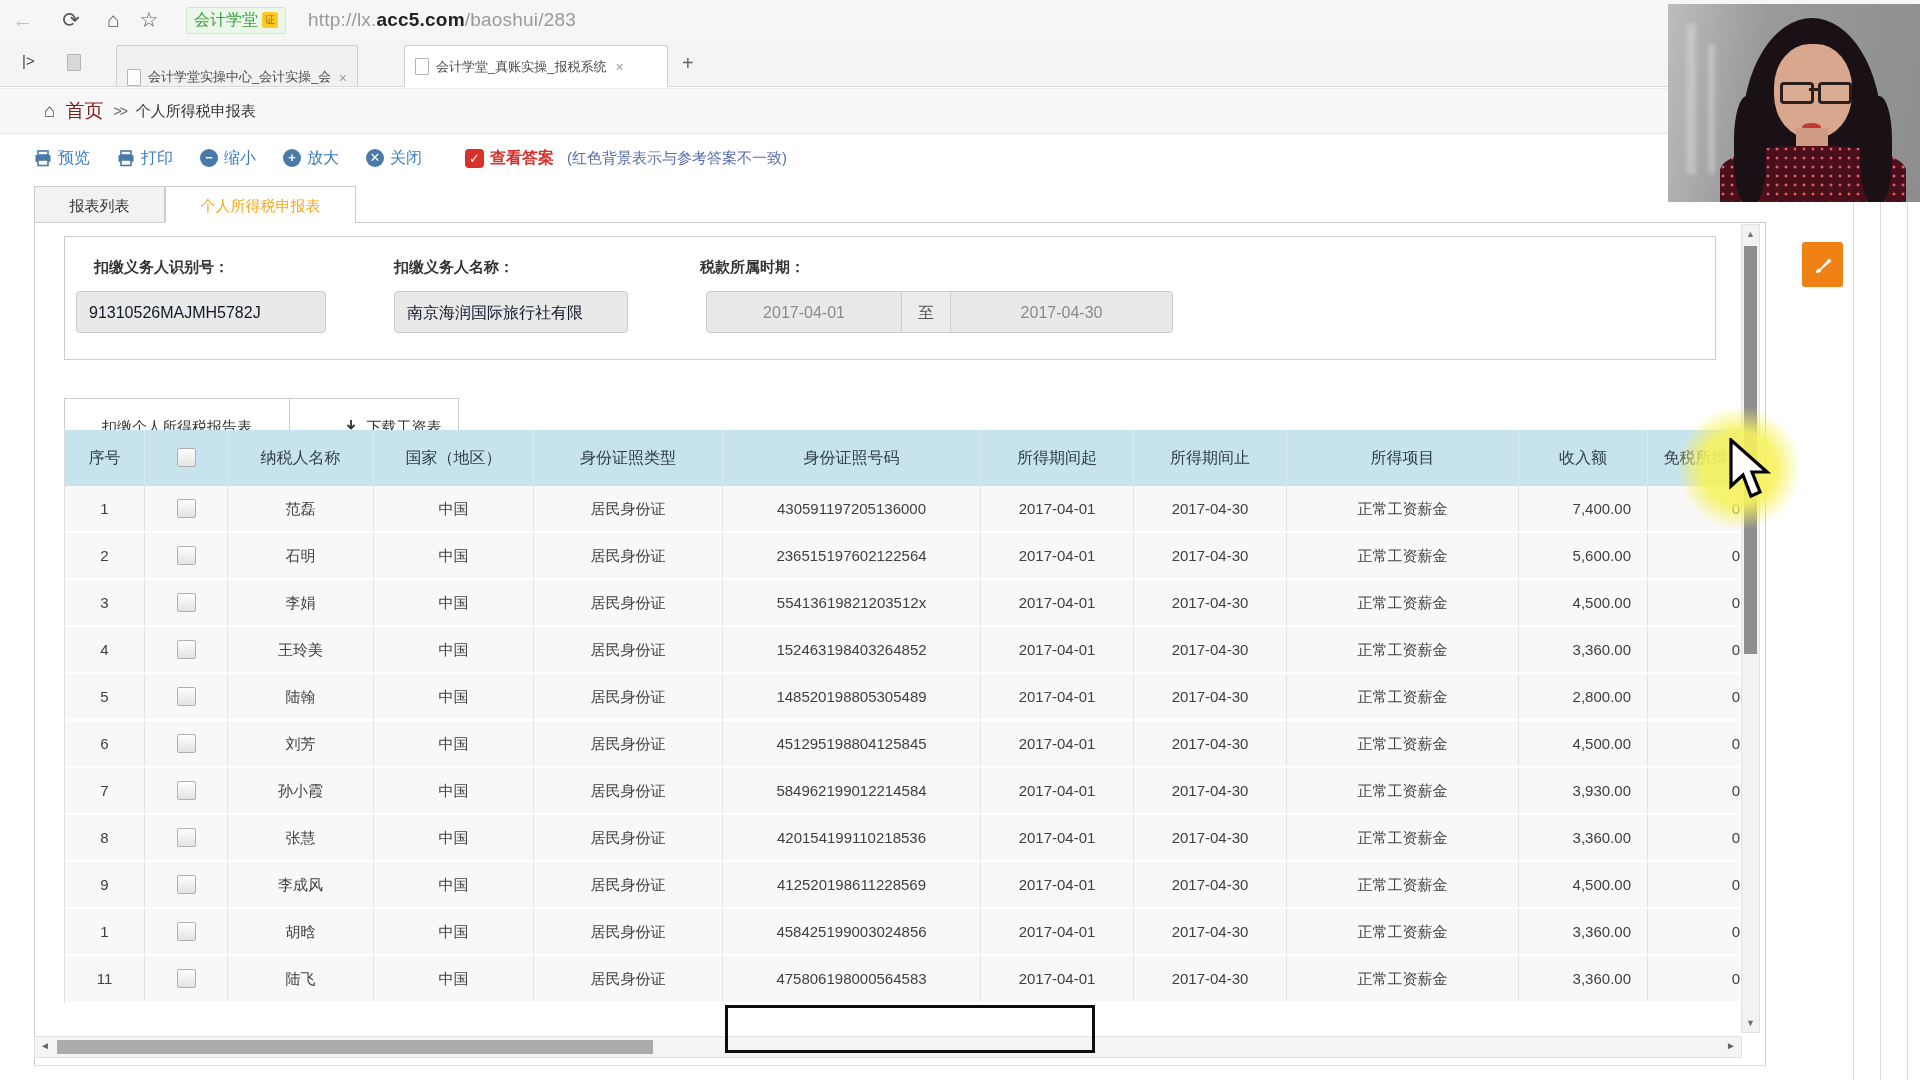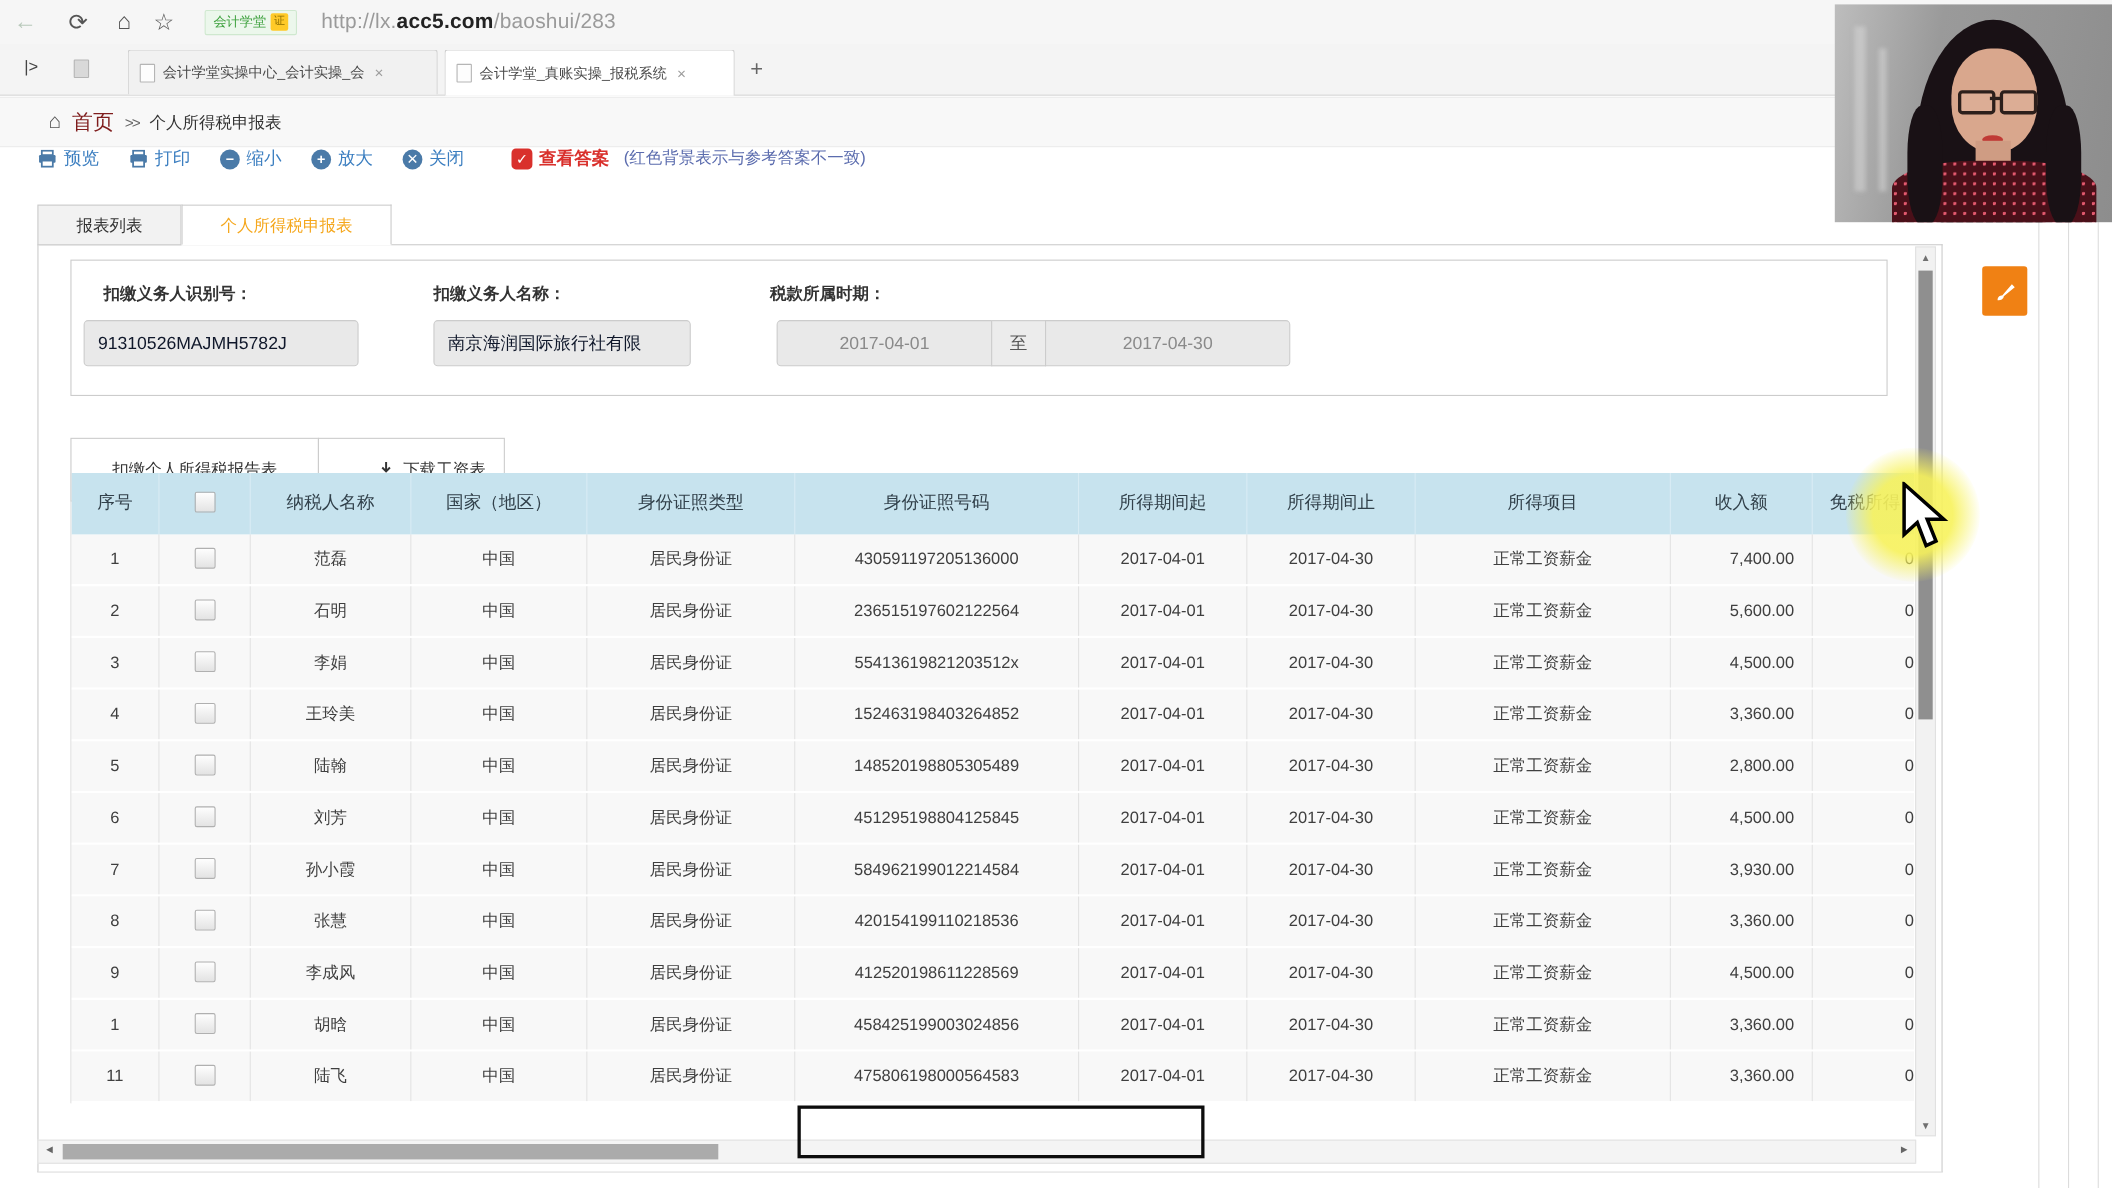--- a/index.html
+++ b/index.html
@@ -7,21 +7,21 @@
     font-family:"Liberation Sans","DejaVu Sans",sans-serif;color:#333;}
   .abs{position:absolute;}
 
   
   .chrome-top{left:0;top:0;width:1920px;height:40px;background:#f6f6f6;border-bottom:1px solid #e3e3e3;
     display:flex;align-items:center;}
   .nav-ico{font-size:21px;color:#555;width:30px;text-align:center;cursor:default;}
   .nav-ico.back{color:#b9c9bb;}
   .site-badge{display:flex;align-items:center;gap:4px;margin-left:22px;background:#ecf7ec;border:1px solid #cfe8cf;
     padding:2px 7px;border-radius:2px;}
-  .site-badge .txt{color:#3ba03b;font-size:12px;}
+  .site-badge .txt{color:#3ba03b;font-size:16px;}
   .badge-ico{width:16px;height:16px;background:#ffca28;border-radius:2px;font-size:10px;line-height:16px;
     text-align:center;color:#8d6e00;}
   .url{margin-left:22px;font-size:19px;color:#9a9a9a;letter-spacing:.2px;}
   .url b{color:#222;font-weight:bold;}
 
   .tab-strip{left:0;top:40px;width:1920px;height:46px;background:#f4f4f4;border-bottom:1px solid #d8d8d8;}
   .strip-ico{top:52px;font-size:15px;color:#444;}
   .page-ico{display:inline-block;width:12px;height:15px;border:1px solid #b5b5b5;background:#fdfdfd;border-radius:1px;}
   .btab{position:absolute;top:45px;height:41px;display:flex;align-items:center;gap:7px;padding:0 10px;
     background:#f1f1f1;border:1px solid #cfcfcf;border-bottom:none;border-radius:3px 3px 0 0;box-sizing:border-box;}
@@ -32,21 +32,21 @@
 
   
   .crumbbar{left:0;top:88px;width:1920px;height:46px;background:#f8f8f8;border-top:1px solid #ececec;
     border-bottom:1px solid #e8e8e8;display:flex;align-items:center;padding-left:44px;box-sizing:border-box;gap:10px;}
   .crumb-home-ico{font-size:19px;color:#555;}
   .crumb-link{color:#7f1d1d;font-size:19px;}
   .crumb-sep{color:#666;font-size:14px;letter-spacing:-2px;}
   .crumb-cur{color:#333;font-size:15px;}
 
   
-  .toolbar{left:0;top:134px;width:1920px;height:48px;background:#fff;display:flex;align-items:flex-start;
+  .toolbar{left:0;top:134px;width:1920px;height:48px;background:#fff;display:flex;align-items:center;
     padding-left:34px;box-sizing:border-box;gap:27px;}
   .tool{display:flex;align-items:center;gap:6px;color:#3b7ec0;font-size:16px;cursor:pointer;}
   .cico{display:inline-block;width:18px;height:18px;border-radius:50%;background:#4a7aa8;color:#fff;
     font-size:13px;line-height:18px;text-align:center;font-weight:bold;}
   .redchk{display:inline-block;width:19px;height:19px;border-radius:4px;background:#d9302c;color:#fff;
     font-size:13px;line-height:19px;text-align:center;font-weight:bold;}
   .tool.answer{color:#d9302c;font-weight:bold;}
   .answer-note{color:#5b6cae;font-size:15px;margin-left:-14px;}
 
   
@@ -126,21 +126,21 @@
       <span class="txt">会计学堂</span>
       <span class="badge-ico">证</span>
     </span>
     <span class="url"><span>http://lx.</span><b>acc5.com</b><span>/baoshui/283</span></span>
   </div>
 
   <div class="abs tab-strip"></div>
   <span class="abs strip-ico" style="left:22px;">|&gt;</span>
   <span class="abs" style="left:67px;top:54px;"><span class="page-ico" style="background:#d9d9d9;"></span></span>
 
-  <div class="btab" style="left:116px;width:282px;">
+  <div class="btab" style="left:116px;width:242px;align-items:flex-end;">
     <span class="page-ico"></span>
     <span class="title" style="max-width:228px;">会计学堂实操中心_会计实操_会</span>
     <span class="close">×</span>
   </div>
   <div class="btab active" style="left:404px;width:264px;">
     <span class="page-ico"></span>
     <span class="title">会计学堂_真账实操_报税系统</span>
     <span class="close">×</span>
   </div>
   <span class="abs newtab" style="left:682px;">+</span>

